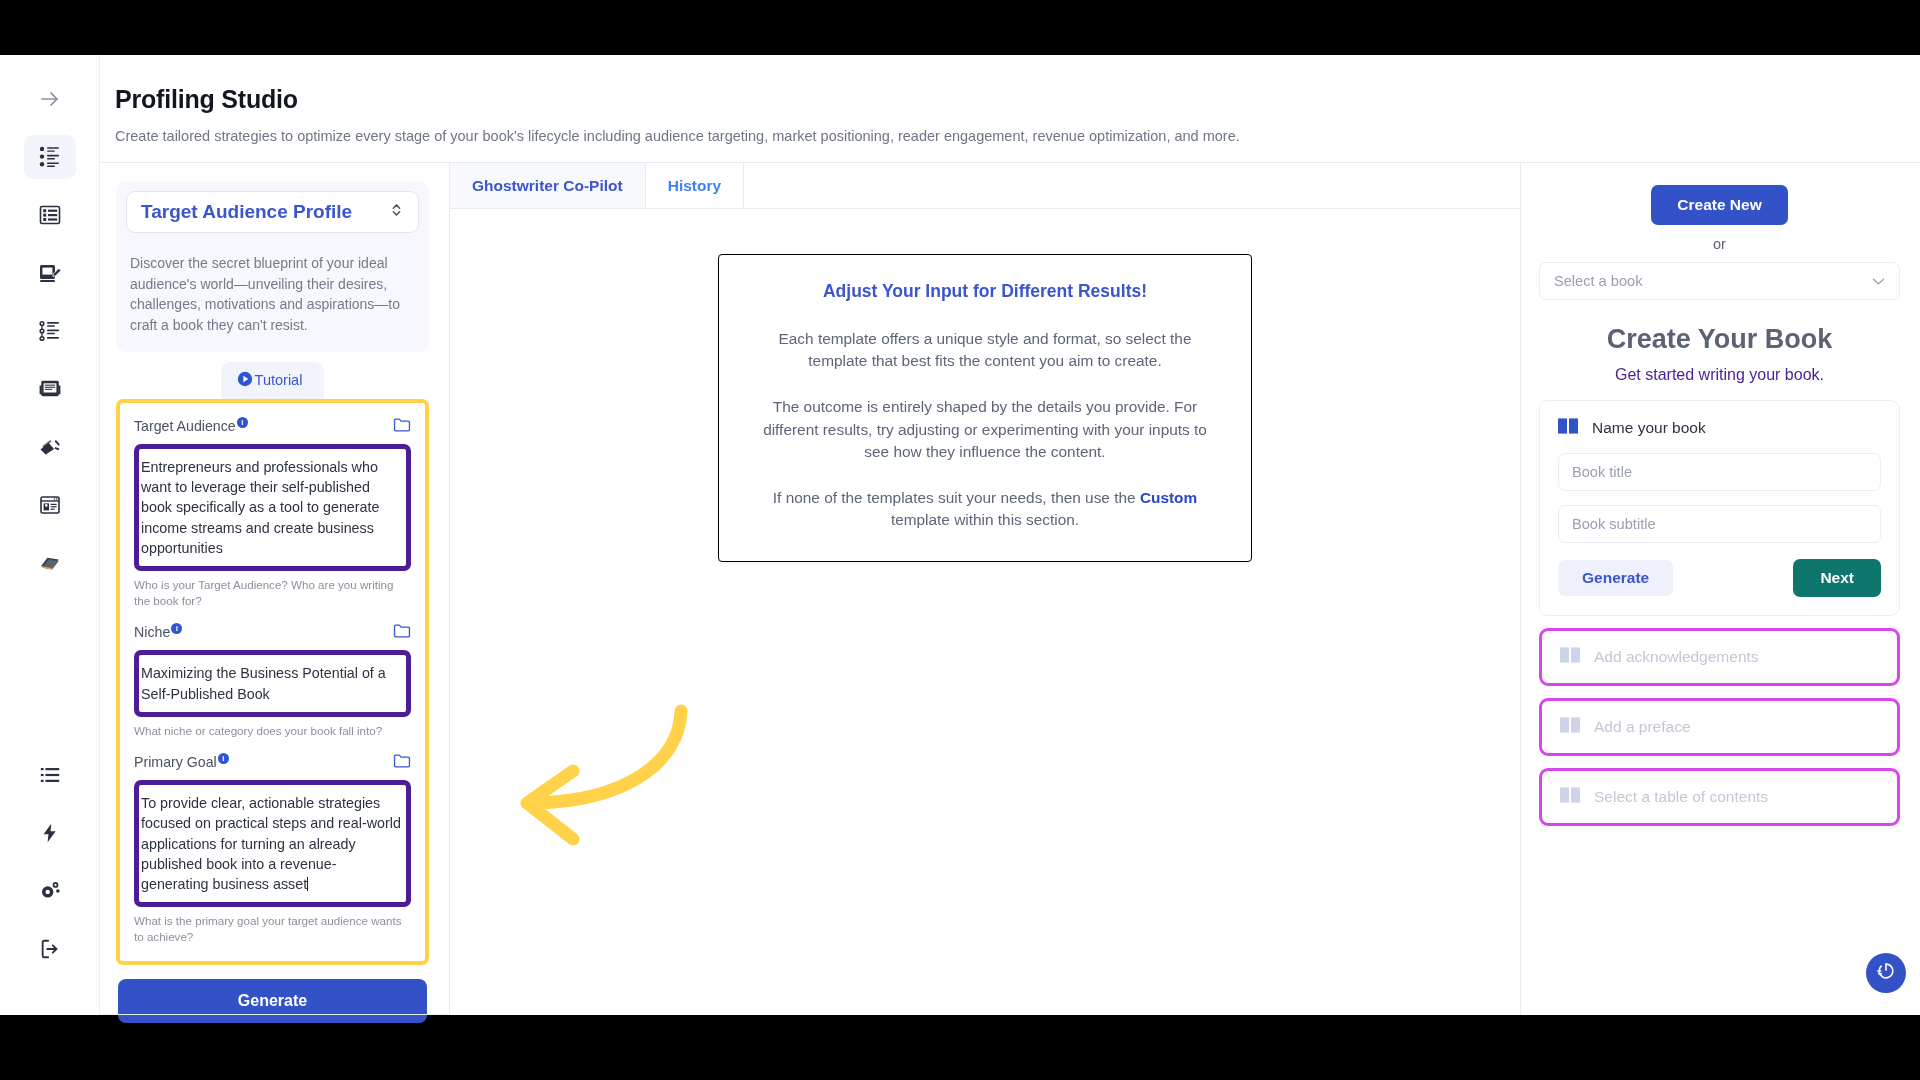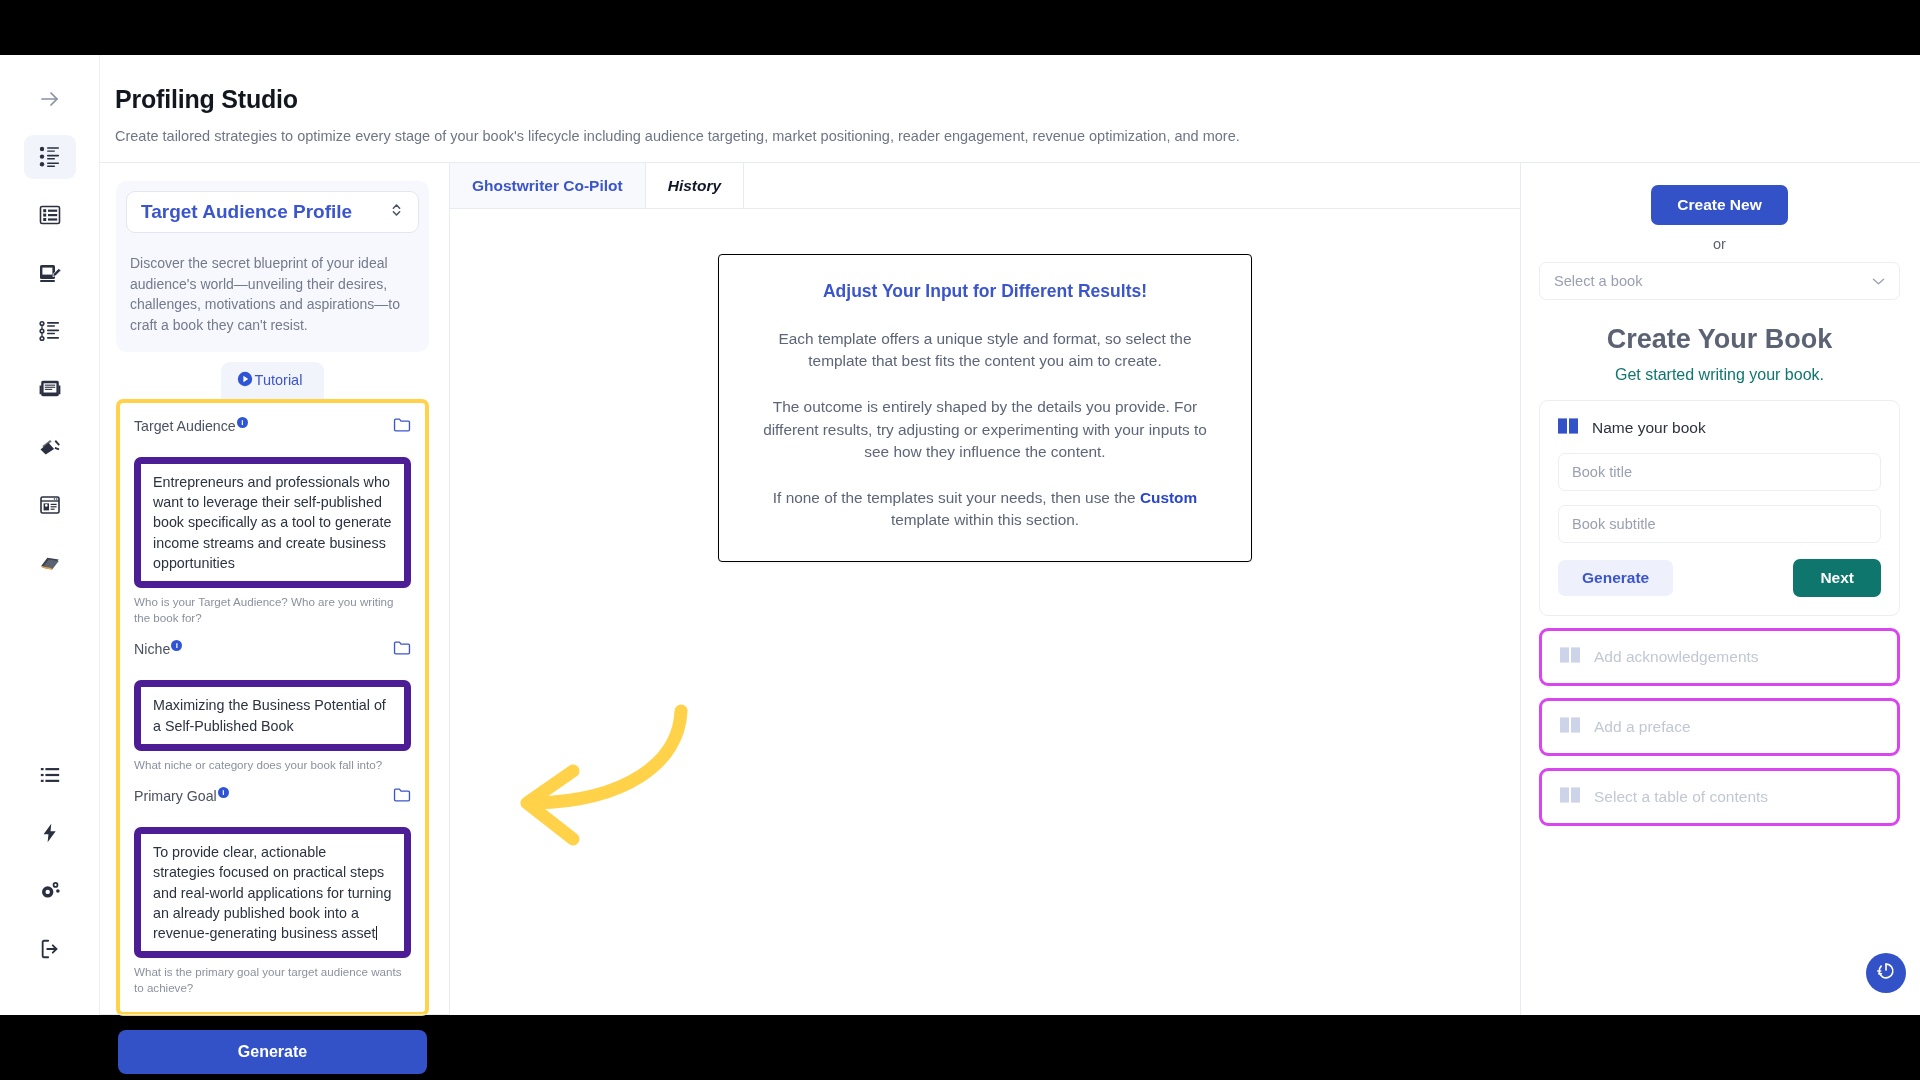--- a/index.html
+++ b/index.html
@@ -92,23 +92,23 @@
   .field-head { display: flex; align-items: flex-start; justify-content: space-between; }
   .field-label { font-size: 14.2px; color: #4a5160; position: relative; padding-right: 12px; }
   .info-dot {
     display:inline-block; width:11px; height:11px; border-radius:50%;
     background:#2f55d4; color:#fff; font-size:8px; line-height:11px;
     text-align:center; font-weight:bold; vertical-align: super;
     margin-left: 1px;
   }
   .folder-ico { color: #3b55cc; }
   .ta {
-    margin-top: 20px;
-    border: 7px solid #4c1d95; border-radius: 7px;
-    padding: 8px 12px; font-size: 14.3px; line-height: 1.42; color: #2b3240;
+    margin-top: 7px;
+    border: 5px solid #4c1d95; border-radius: 7px;
+    padding: 8px 2px; font-size: 14.3px; line-height: 1.42; color: #2b3240;
     background: #fff;
   }
   .ta .caret {
     display:inline-block; width:1px; height:14px; background:#222;
     vertical-align:-2px; margin-left:0px;
   }
   .hint { margin-top: 6px; font-size: 11.6px; line-height: 1.38; color: #8a909e; }
 
   .gen-wrap { padding: 14px 2px 0 2px; }
   .gen-btn {
@@ -122,21 +122,21 @@
 
   
   .mid-col { flex: 1 1 auto; display: flex; flex-direction: column; min-width: 0; position: relative;}
   .tabs { display: flex; border-bottom: 1px solid #e9ebf2; height: 46px; }
   .tab {
     padding: 0 22px; display: flex; align-items: center;
     font-size: 15.5px; font-weight: bold;
     border-right: 1px solid #e9ebf2;
   }
   .tab.active { background: #f8f9fd; color: #3b55cc; }
-  .tab.plain { color: #0f172a; font-style: italic; }
+  .tab.plain { color: #3b82f6; }
 
   .mid-body { flex: 1 1 auto; padding-top: 45px; display: flex; justify-content: center; }
   .info-card {
     width: 534px; background: #fff;
     border: 1px solid #000000; border-radius: 4px;
     box-shadow: 0 1px 3px rgba(20,30,70,.06);
     padding: 26px 32px 30px 32px;
     height: fit-content;
   }
   .info-card h3 {
@@ -166,21 +166,21 @@
     font-size: 15.5px; font-weight: bold;
     padding: 11px 26px; width: fit-content;
   }
   .or { text-align: center; color: #5b6273; font-size: 14.5px; margin: 11px 0 10px 0; }
   .sel-book {
     border: 1px solid #eceef6; border-radius: 7px; height: 38px;
     display: flex; align-items: center; justify-content: space-between;
     padding: 0 14px; color: #9aa0b0; font-size: 14.6px;
   }
   .cyb-title { text-align: center; font-size: 27px; font-weight: bold; color: #5b6273; margin-top: 24px; }
-  .cyb-sub { text-align: center; font-size: 16px; color: #0f766e; margin-top: 11px; }
+  .cyb-sub { text-align: center; font-size: 16px; color: #4c1d95; margin-top: 11px; }
   .name-card {
     margin-top: 16px; border: 1px solid #eceef6; border-radius: 9px;
     padding: 16px 18px 18px 18px;
   }
   .nc-head { display: flex; align-items: center; gap: 12px; }
   .nc-head .t { font-size: 15.5px; color: #2d3240; font-weight: 500; }
   .inp {
     margin-top: 14px; border: 1px solid #eceef6; border-radius: 7px;
     height: 38px; display: flex; align-items: center; padding: 0 13px;
     color: #9aa0b0; font-size: 14.6px;

